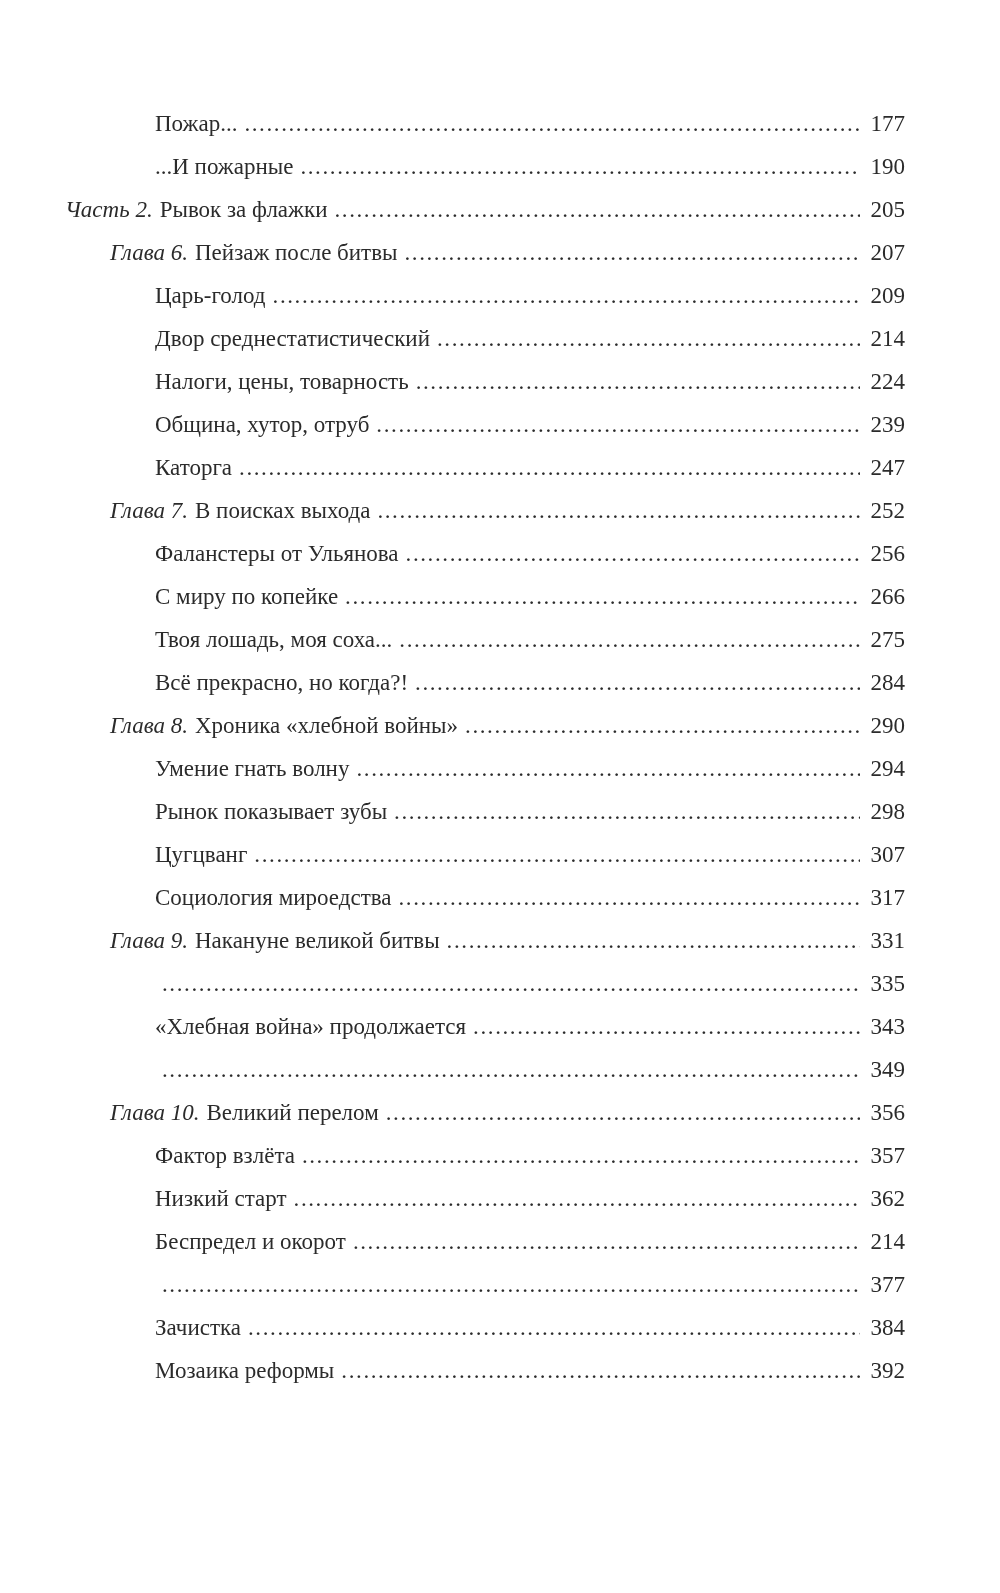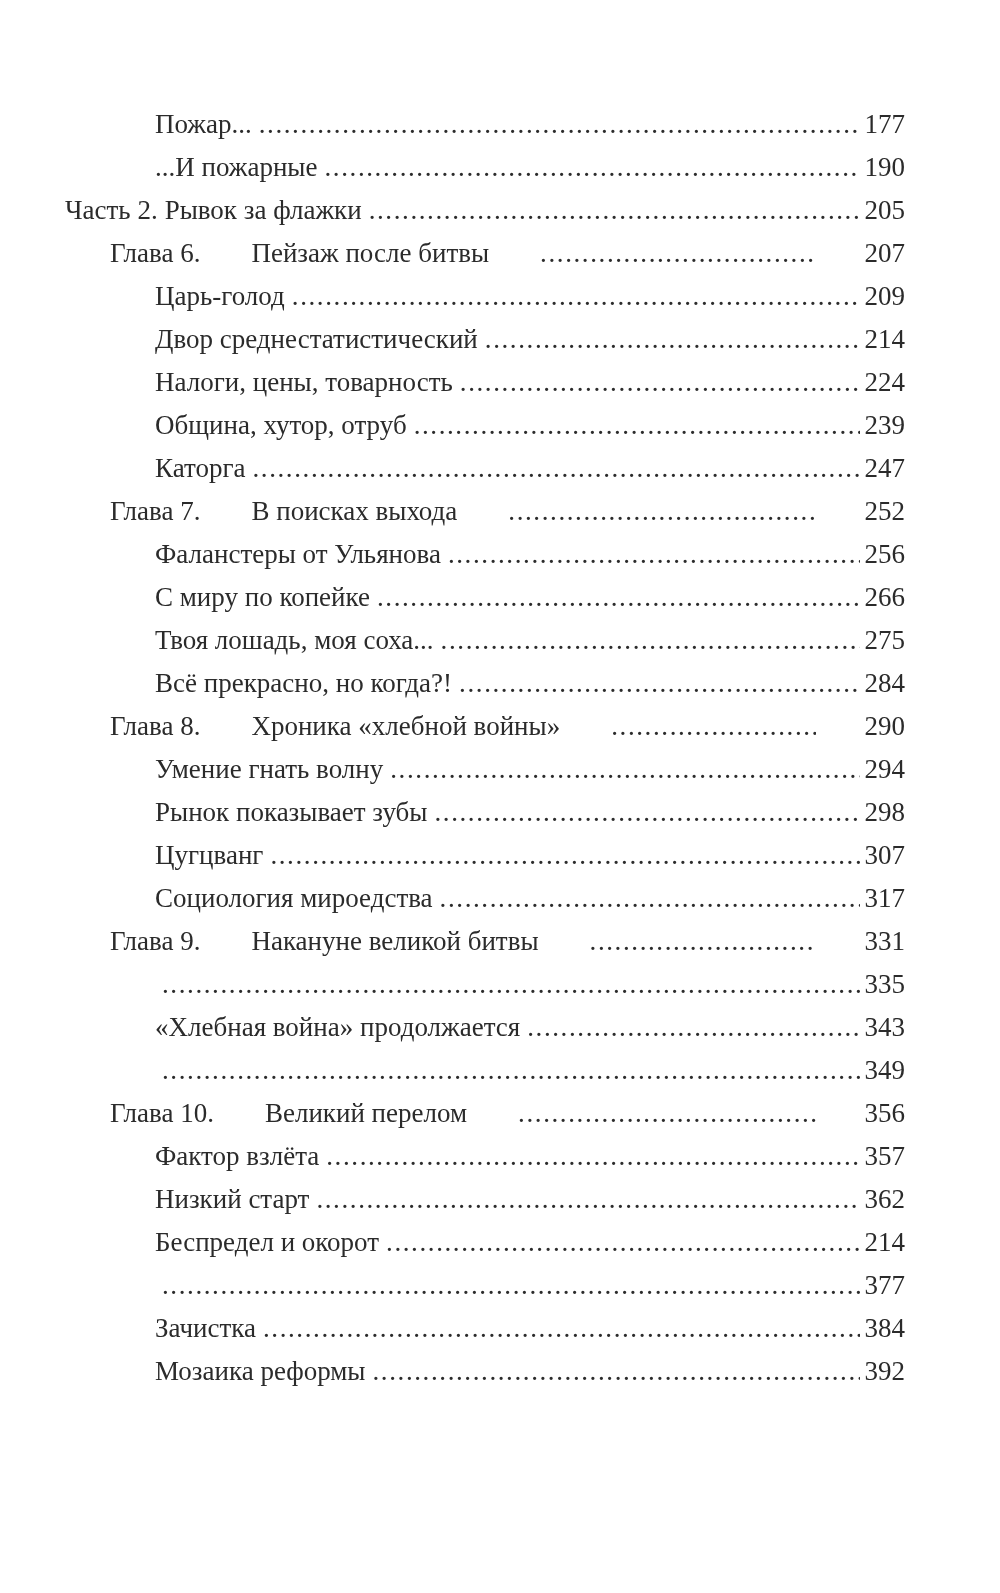--- a/index.html
+++ b/index.html
@@ -19,37 +19,37 @@
   }
   .toc {
     position: absolute;
     top: 112px;
     left: 65px;
     right: 95px;
   }
   .toc-row {
     display: flex;
     align-items: flex-start;
-    font-size: 27px;
+    font-size: 23px;
     line-height: 24px;
     margin-bottom: 19px;
     white-space: nowrap;
   }
   .toc-row.part {
     margin-top: 13px;
     padding-left: 0;
   }
   .toc-row.chapter {
     padding-left: 45px;
-    gap: 44px;
   }
   .toc-row.section {
     padding-left: 90px;
   }
   .toc-prefix {
+    font-style: italic;
     margin-right: 7px;
   }
   .toc-title {
     flex: 0 0 auto;
   }
   .toc-leader {
     flex: 1 1 auto;
     overflow: hidden;
     white-space: nowrap;
     margin: 0 5px 0 7px;

